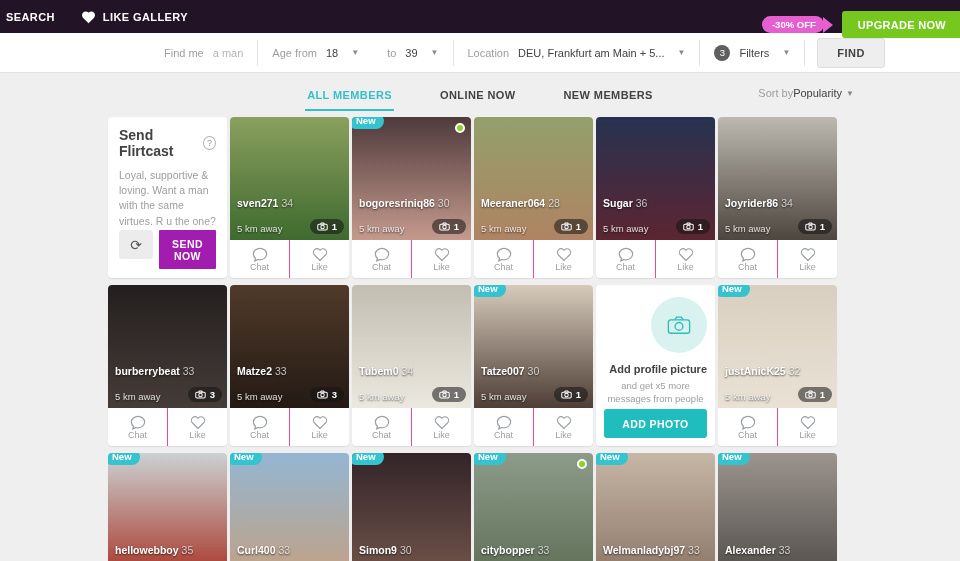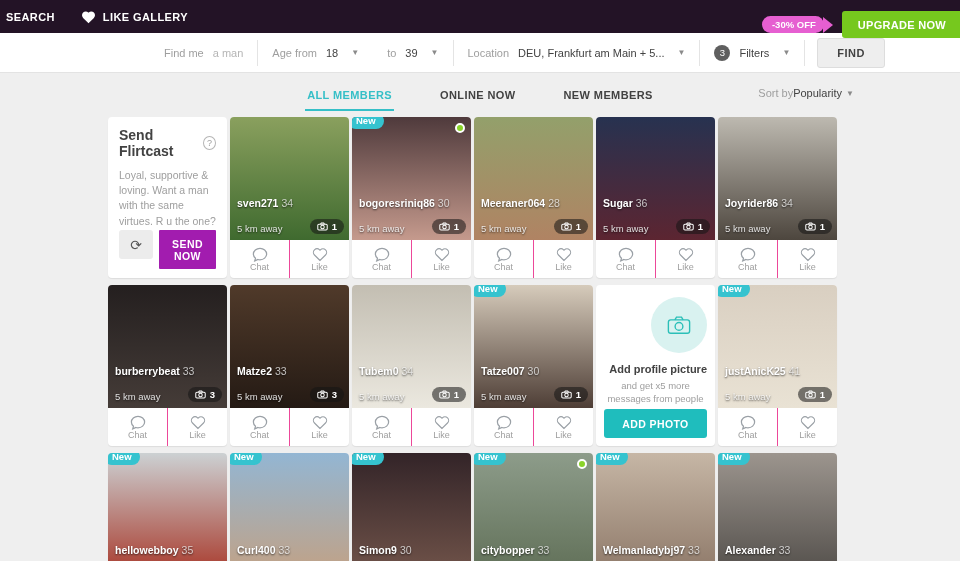--- a/index.html
+++ b/index.html
@@ -458,21 +458,21 @@
     </div>
     <div class="addtitle">Add profile picture</div>
     <div class="addsub">and get x5 more messages from people</div>
     <button class="addbtn">ADD PHOTO</button>
   </div>
     <div class="cell mcard">
     <div class="photo" style="background: linear-gradient(rgb(217, 207, 193), rgb(233, 226, 212));">
       <span class="new-badge">New</span>
 
       <div class="pinfo">
-        <div class="pname"><span>justAnicK25</span><span class="page">41</span></div>
+        <div class="pname"><span>justAnicK25</span><span class="page">32</span></div>
         <div class="pdist">5 km away</div>
       </div>
       <span class="pcount">
         <svg class="cam-ic" viewBox="0 0 14 11">
             <rect x="1" y="2.5" width="12" height="7.5" rx="1.5"></rect>
             <circle cx="7" cy="6.2" r="2.2"></circle>
             <path d="M4.5 2.5 5.5 1h3l1 1.5"></path>
           </svg>
         <span>1</span>
       </span>

